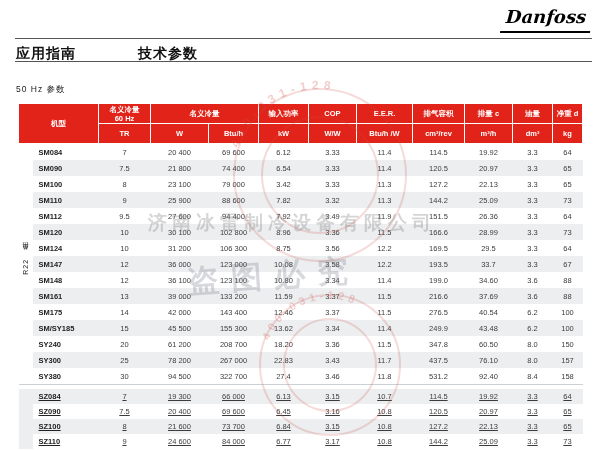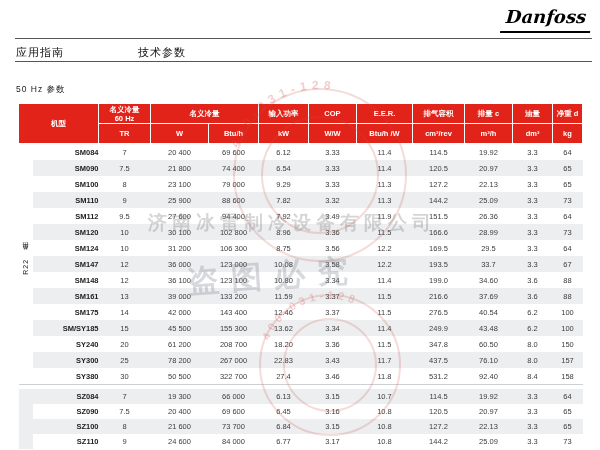--- a/index.html
+++ b/index.html
@@ -17,43 +17,43 @@
   
   .logo{
     position:absolute;top:5px;right:9px;width:90px;height:26px;
     font-family:"DejaVu Serif",serif;font-style:italic;font-weight:bold;
     font-size:18px;line-height:24px;text-align:center;color:#000;
     border-bottom:2px solid #000;transform:skewX(-4deg);
   }
   .rule{position:absolute;left:15px;right:8px;border-top:1px solid #555;height:0;}
   .rule1{top:38px;}
   .rule2{top:61px;}
-  .hdr-txt{position:absolute;top:45px;font-size:11px;font-weight:normal;color:#111;letter-spacing:1px;}
+  .hdr-txt{position:absolute;top:45px;font-size:14px;font-weight:bold;color:#111;letter-spacing:1px;}
   .hdr-left{left:16px;}
   .hdr-center{left:138px;}
   .section-title{position:absolute;top:84px;left:16px;font-size:8.5px;color:#222;letter-spacing:1px;}
 
   
   table{
     position:absolute;left:18px;top:103px;width:564px;
     border-collapse:collapse;table-layout:fixed;z-index:1;
   }
   thead th{
     background:var(--red);color:#fff;font-size:7.5px;font-weight:bold;
     border:1px solid #fff;height:19px;padding:0 1px;text-align:center;
     vertical-align:middle;line-height:1.2;
   }
   thead th .blk{display:block;}
   tbody td{
     font-size:7.5px;color:#3c3c3c;text-align:center;height:16px;
     padding:0;vertical-align:middle;white-space:nowrap;
   }
   tr.alt td{background:var(--alt);}
-  tr.g2 td{height:15px;}
-  td.model{text-align:right;padding-left:6px;font-weight:bold;color:#222;}
+  tr.g2 td{height:15px;text-decoration:underline;}
+  td.model{text-align:left;padding-left:6px;font-weight:bold;color:#222;}
   td.sidebar{background:#fff;vertical-align:middle;text-align:center;padding:0;}
   td.sidebar-sz{background:var(--sb2);}
   .vtext{
     writing-mode:vertical-rl;transform:rotate(180deg);
     font-size:7px;color:#222;letter-spacing:1px;margin:0 auto;white-space:nowrap;
   }
   tr.sep td{height:4px;background:#fff;border-top:1px solid #ccd1d5;}
 
   
   .wm{position:absolute;pointer-events:none;white-space:nowrap;font-weight:bold;}
@@ -145,21 +145,21 @@
           <td>120.5</td>
           <td>20.97</td>
           <td>3.3</td>
           <td>65</td>
         </tr>
         <tr>
           <td class="model">SM100</td>
           <td>8</td>
           <td>23 100</td>
           <td>79 000</td>
-          <td>9.29</td>
+          <td>3.42</td>
           <td>3.33</td>
           <td>11.3</td>
           <td>127.2</td>
           <td>22.13</td>
           <td>3.3</td>
           <td>65</td>
         </tr>
         <tr class="alt">
           <td class="model">SM110</td>
           <td>9</td>
@@ -299,21 +299,21 @@
           <td>3.43</td>
           <td>11.7</td>
           <td>437.5</td>
           <td>76.10</td>
           <td>8.0</td>
           <td>157</td>
         </tr>
         <tr>
           <td class="model">SY380</td>
           <td>30</td>
-          <td>50 500</td>
+          <td>94 500</td>
           <td>322 700</td>
           <td>27.4</td>
           <td>3.46</td>
           <td>11.8</td>
           <td>531.2</td>
           <td>92.40</td>
           <td>8.4</td>
           <td>158</td>
         </tr>
         <tr class="sep">

